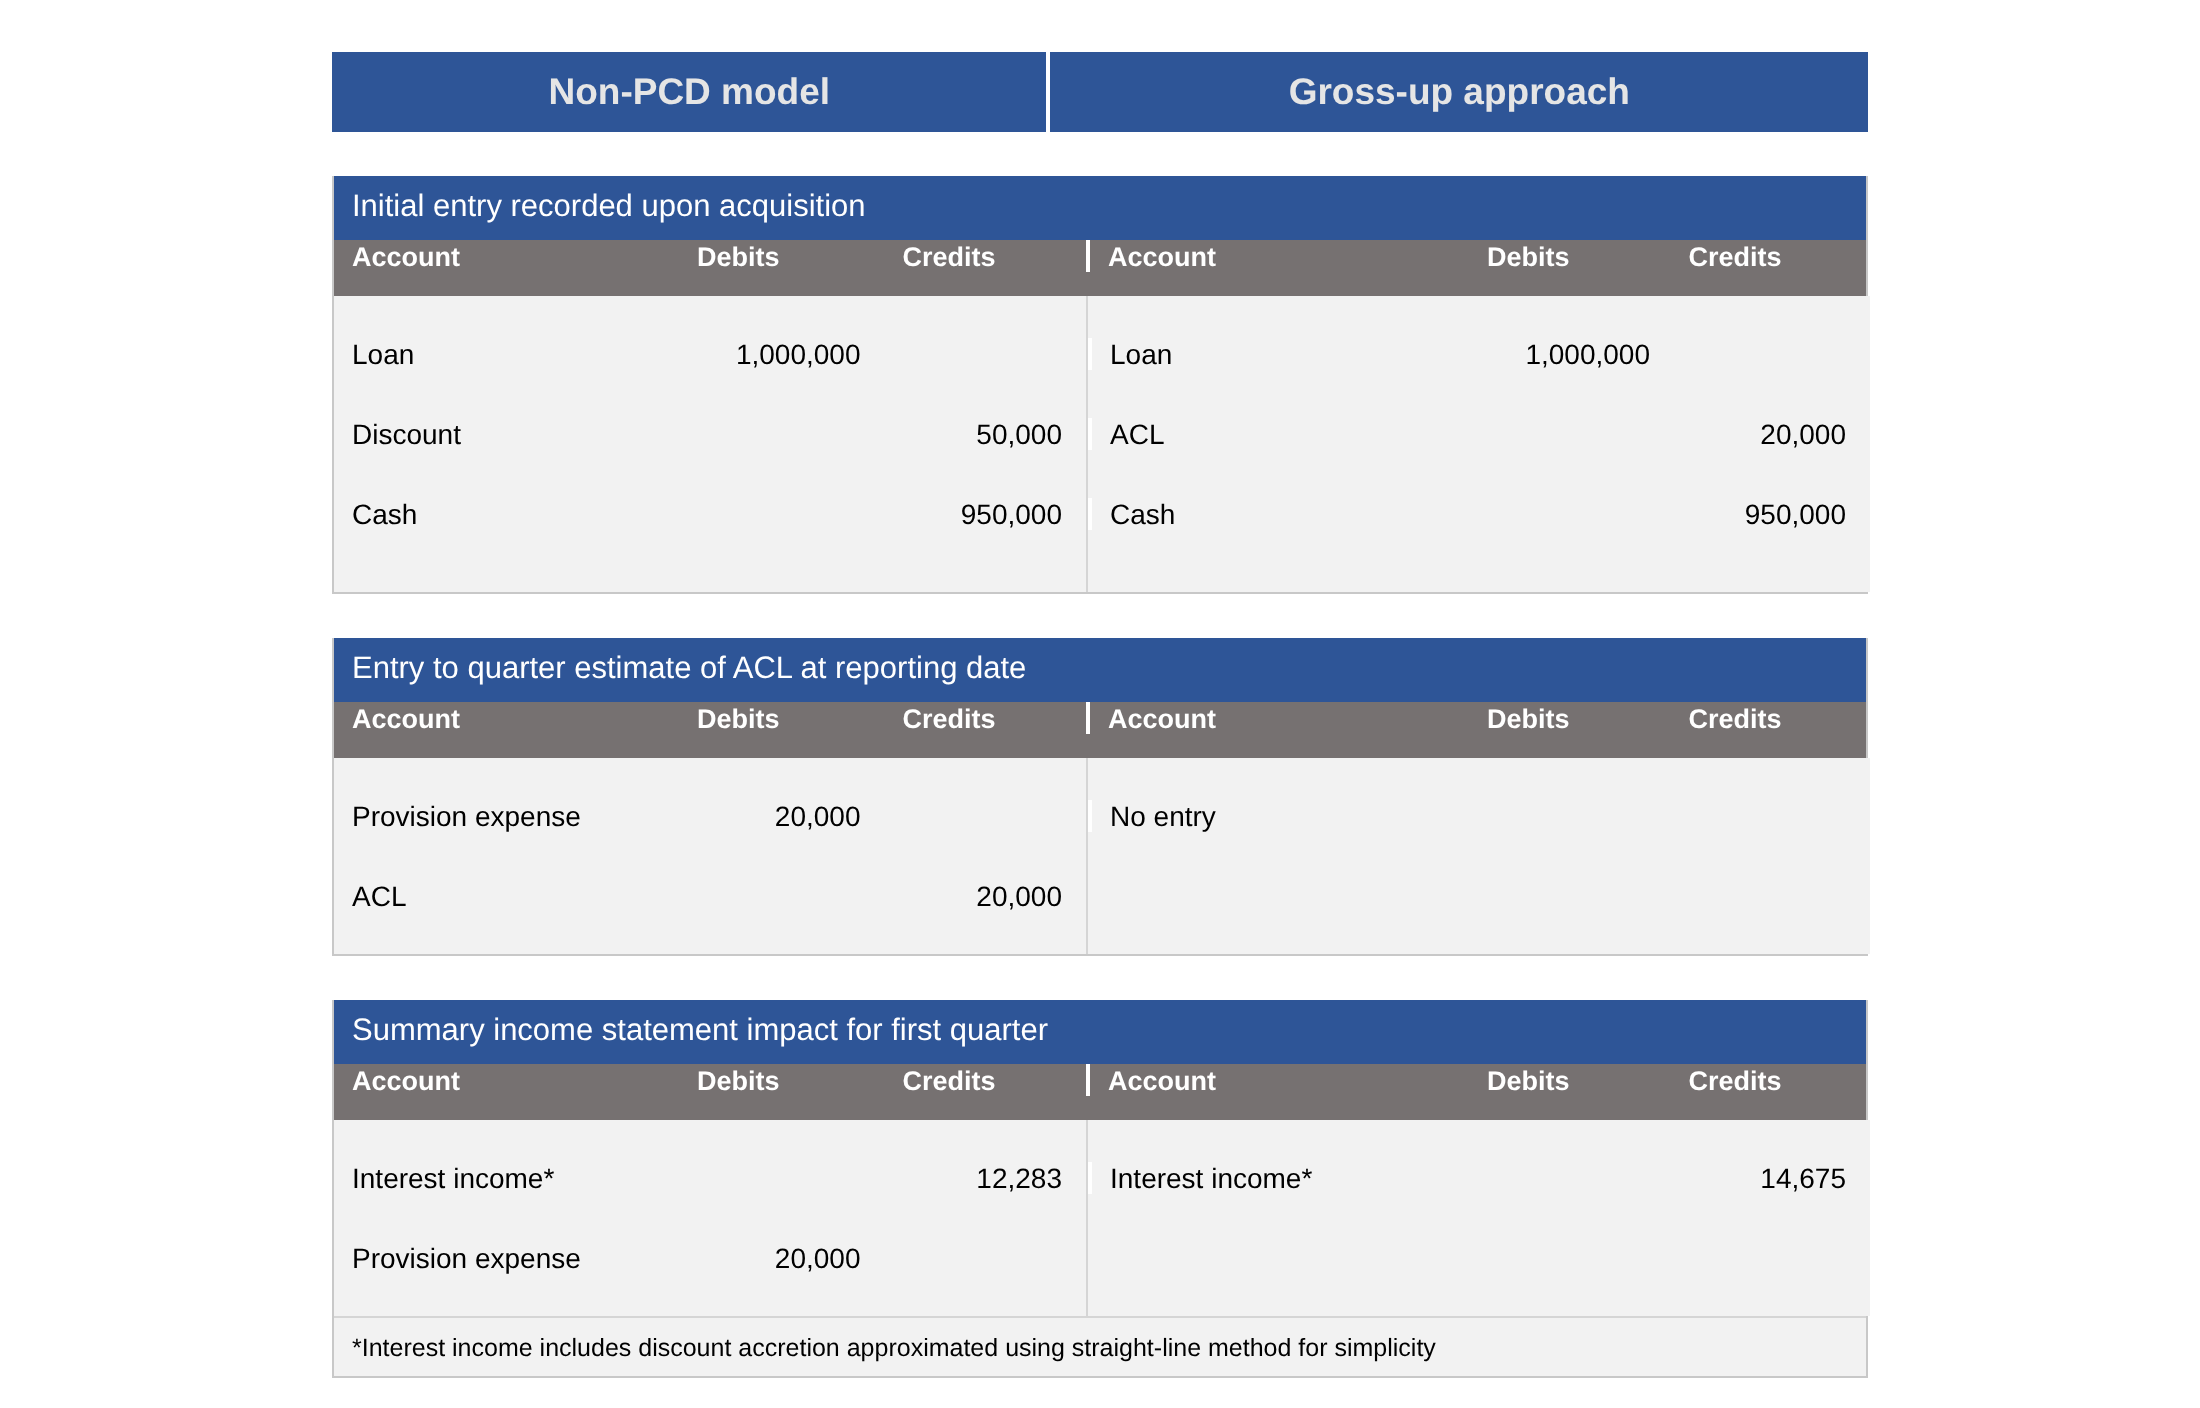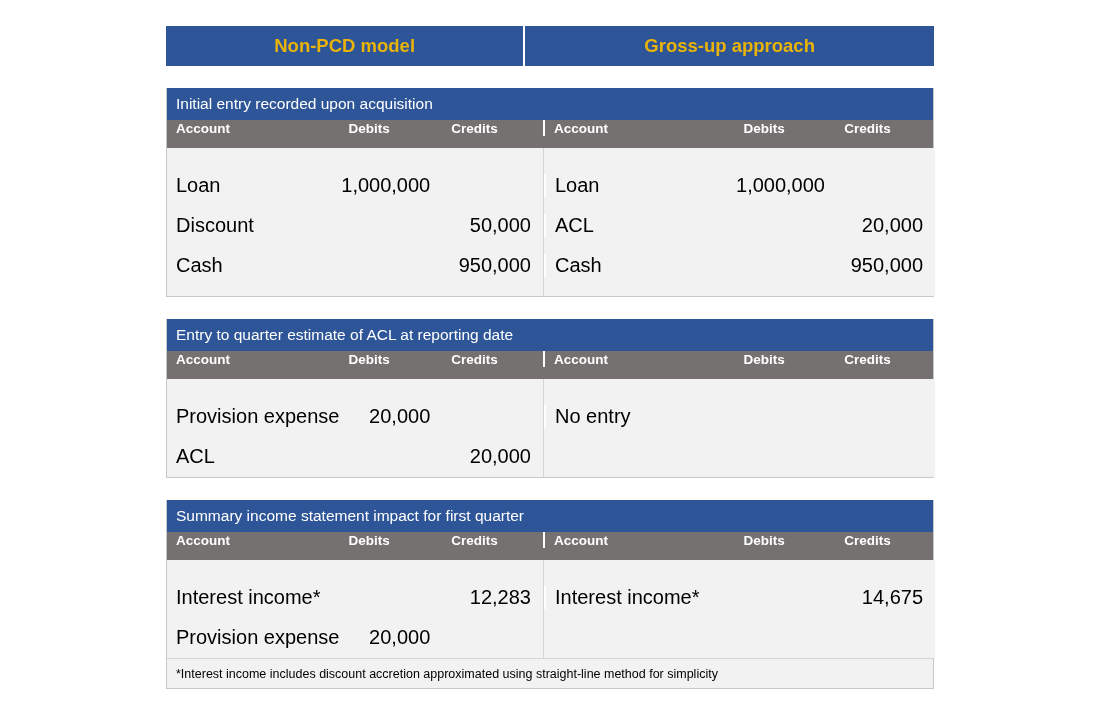--- a/index.html
+++ b/index.html
@@ -24,21 +24,21 @@
 
   
   .top-headers {
     display: flex;
     width: 768px;
     height: 40px;
     margin-bottom: 22px;
   }
   .top-header-cell {
     background: #2e5597;
-    color: #eab308;
+    color: #e5e5e5;
     font-size: 18.5px;
     font-weight: bold;
     display: flex;
     align-items: center;
     justify-content: center;
     box-sizing: border-box;
   }
   .top-header-left {
     width: 377px;
     border-right: 2px solid #ffffff;
@@ -100,22 +100,22 @@
     background: #f2f2f2;
     border-right: 1px solid #d5d5d5;
   }
   .side-right {
     width: 391px;
     background: #f2f2f2;
   }
   .entry-row {
     display: flex;
     height: 40px;
-    align-items: flex-end;
-    font-size: 20px;
+    align-items: center;
+    font-size: 14px;
   }
   .cell {
     box-sizing: border-box;
     padding-left: 9px;
     white-space: nowrap;
     overflow: hidden;
   }
   .num {
     text-align: right;
     padding-right: 12px;

